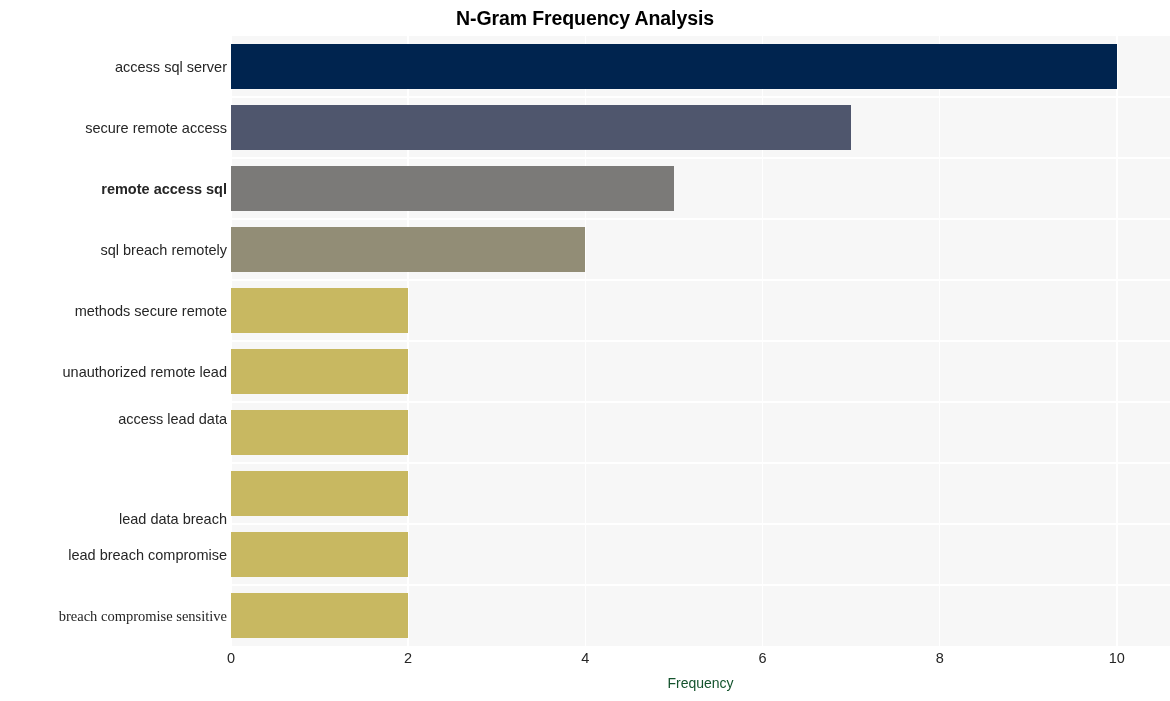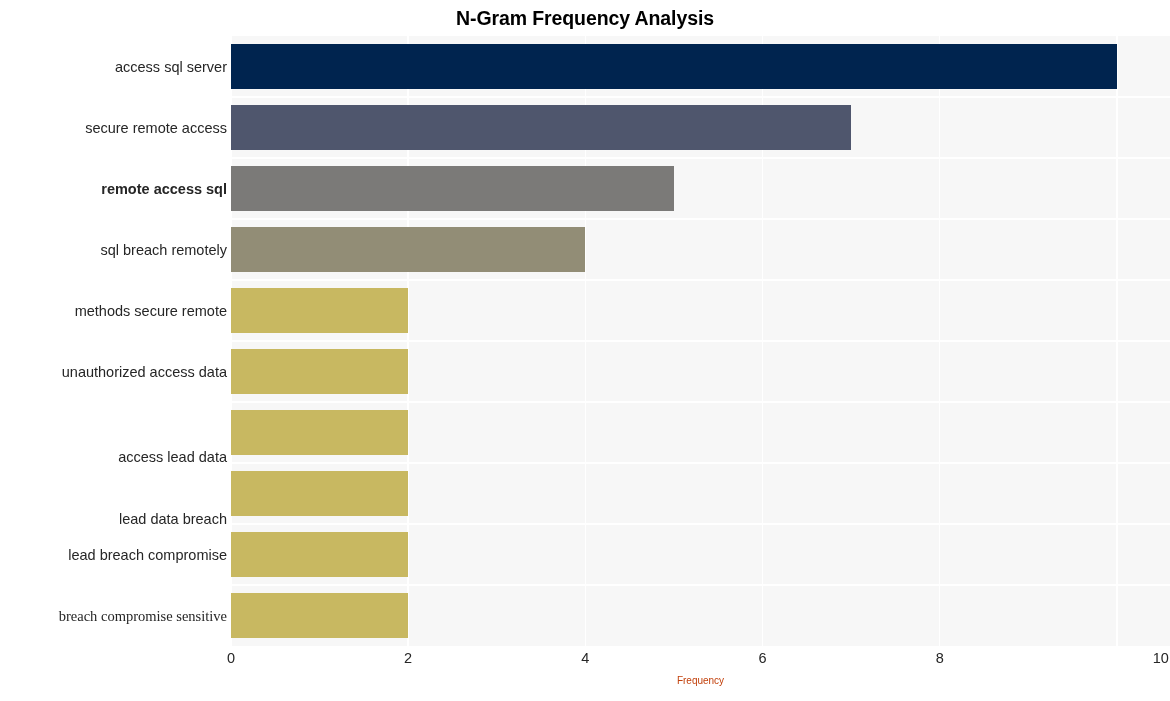--- a/index.html
+++ b/index.html
@@ -91,22 +91,22 @@
     white-space: nowrap;
     line-height: 1;
   }
 
   #xaxis-label {
     position: absolute;
     left: 231px;
     top: 675px;
     width: 939px;
     text-align: center;
-    font-size: 10px;
-    color: #c2410c;
+    font-size: 14px;
+    color: #14532d;
   }
 </style>
 </head>
 <body>
 
 <div id="figure">
 
   <div id="chart-title">N-Gram Frequency Analysis</div>
 
   <div id="plot-area">
@@ -142,30 +142,30 @@
         <div class="bar" title="breach compromise sensitive: 2" style="top: 557.082px; height: 44.835px; width: 177.17px; background: rgb(200, 184, 97);"></div>
       </div>
   </div>
 
   <div id="yticks">
       <div class="ytick" style="top: 59.5px;">access sql server</div>
       <div class="ytick" style="top: 121px;">secure remote access</div>
       <div class="ytick" style="top: 181.5px; font-weight: bold;">remote access sql</div>
       <div class="ytick" style="top: 242.5px;">sql breach remotely</div>
       <div class="ytick" style="top: 303.5px;">methods secure remote</div>
-      <div class="ytick" style="top: 364.5px;">unauthorized access data</div>
-      <div class="ytick" style="top: 450px;">access lead data</div>
+      <div class="ytick" style="top: 364.5px;">unauthorized remote lead</div>
+      <div class="ytick" style="top: 412px;">access lead data</div>
       <div class="ytick" style="top: 512px;">lead data breach</div>
       <div class="ytick" style="top: 547.5px;">lead breach compromise</div>
       <div class="ytick" style="top: 608.5px; font-family: Liberation Serif, serif;">breach compromise sensitive</div>
     </div>
   <div id="xticks">
       <div class="xtick" style="left: 231px;">0</div>
       <div class="xtick" style="left: 408.17px;">2</div>
       <div class="xtick" style="left: 585.34px;">4</div>
       <div class="xtick" style="left: 762.509px;">6</div>
       <div class="xtick" style="left: 939.679px;">8</div>
-      <div class="xtick" style="left: 1116.85px; margin-left: 44px;">10</div>
+      <div class="xtick" style="left: 1116.85px;">10</div>
     </div>
 
   <div id="xaxis-label">Frequency</div>
 
 </div>
 
 </body></html>

